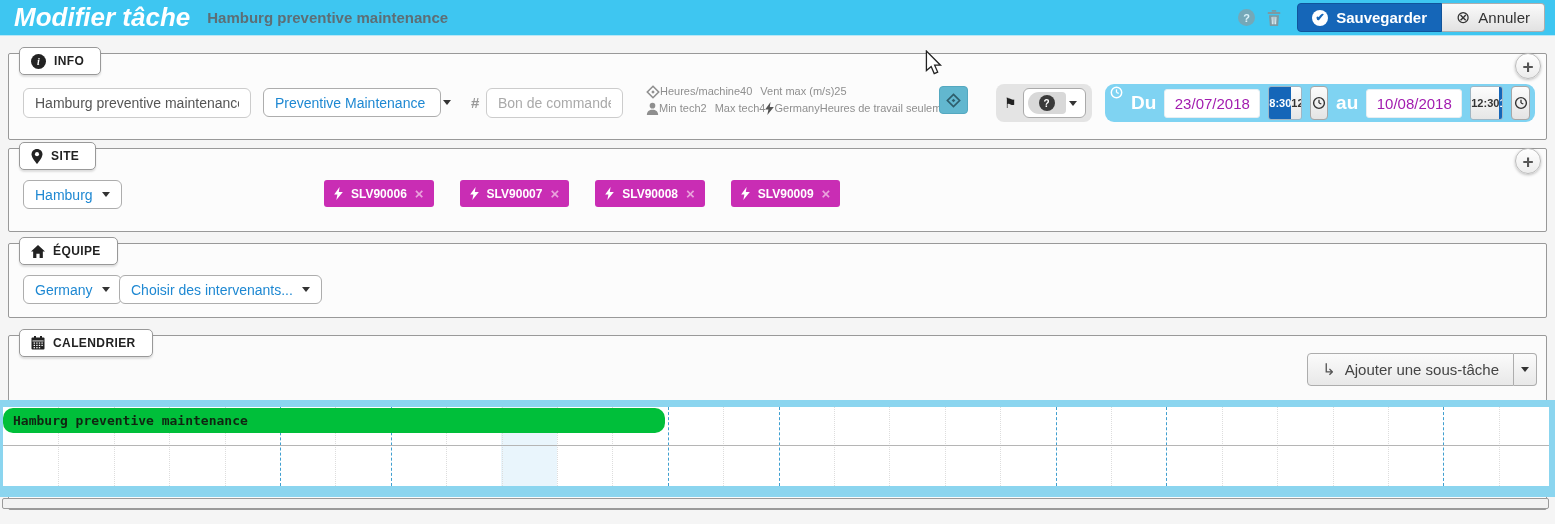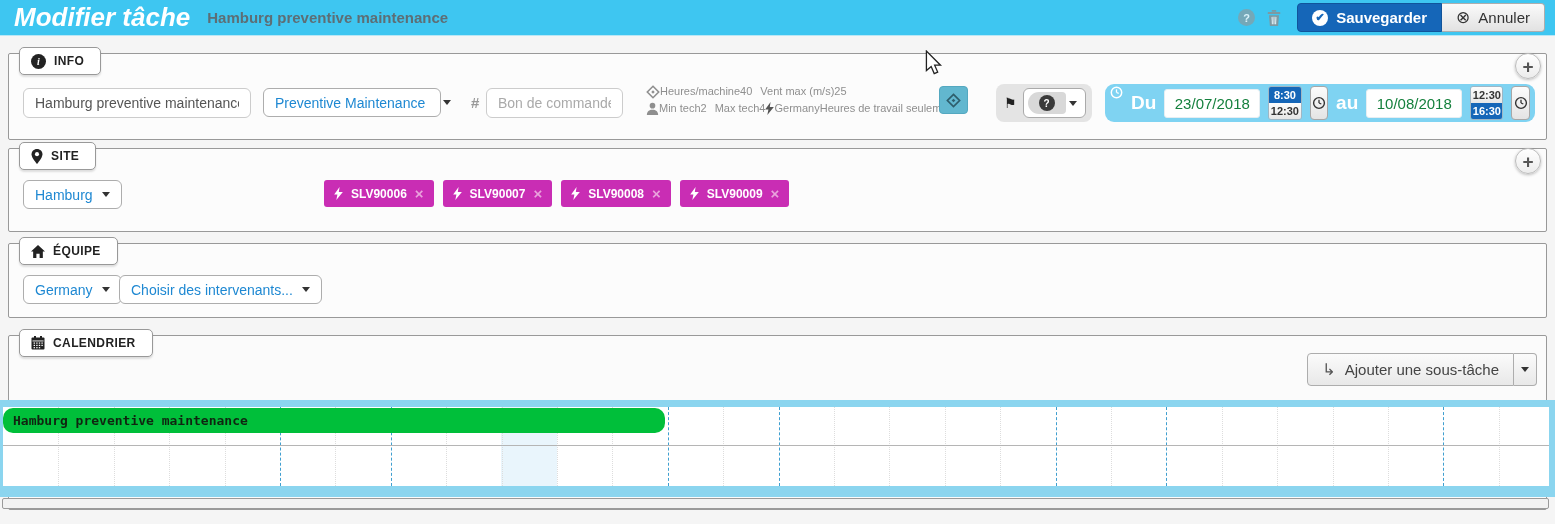--- a/index.html
+++ b/index.html
@@ -73,30 +73,30 @@
   .prio-btn { flex:1; height:30px; background:#fff; border:1px solid #aaa; border-radius:6px; display:flex; align-items:center;
     justify-content:space-between; padding:0 8px 0 4px; }
   .prio-pill { width:38px; height:22px; background:#d8d8d8; border-radius:11px 4px 4px 11px; display:flex; align-items:center; justify-content:center; }
   .prio-circ { width:16px; height:16px; border-radius:50%; background:#3a3a3a; color:#fff; font-size:10px; font-weight:bold;
     display:flex; align-items:center; justify-content:center; }
   
   .sched { position:absolute; left:1096px; top:30px; width:430px; height:38px; background:#7fd3f2; border-radius:9px;
     display:flex; align-items:center; padding:0 5px 0 26px; gap:8px; }
   .sched .lbl { color:#fff; font-size:19px; font-weight:bold; }
   .sched .clock-corner { position:absolute; left:5px; top:2px; }
-  .dateinput { width:96px; height:29px; background:#fff; border:1px solid #e6eef2; border-radius:3px; color:#15803d; font-size:15px;
+  .dateinput { width:96px; height:29px; background:#fff; border:1px solid #e6eef2; border-radius:3px; color:#a21caf; font-size:15px;
     text-align:center; font-family:"Liberation Sans",sans-serif; }
-  .times { display:flex; flex-direction:column; width:51px; height:34px; border:1px solid #9fb6c4; border-radius:3px; overflow:hidden; }
+  .times { display:flex; flex-direction:row; width:51px; height:34px; border:1px solid #9fb6c4; border-radius:3px; overflow:hidden; }
   .tcell { flex:1; font-size:11px; font-weight:bold; display:flex; align-items:center; justify-content:center; }
   .tcell.on  { background:#1566b8; color:#fff; }
   .tcell.off { background:linear-gradient(#fdfdfd,#e6e6e6); color:#333; }
   .clock-btn { width:28px; height:34px; background:linear-gradient(#fcfcfc,#e4e4e4); border:1px solid #a7a7a7; border-radius:4px;
     display:flex; align-items:center; justify-content:center; }
   
-  .tagrow { position:absolute; left:315px; top:31px; display:flex; gap:9px;border-radius:13px; }
+  .tagrow { position:absolute; left:315px; top:31px; display:flex; gap:26px;border-radius:13px; }
   .tag { display:inline-flex; align-items:center; gap:8px; height:27px; padding:0 10px; background:#c92db4;
     border-radius:3px; color:#fff; font-size:12px; font-weight:bold; }
   .tag .x { color:#e9a2dc; font-size:15px; font-weight:bold; line-height:1; }
   
   .addsub { position:absolute; right:9px; top:17px; height:33px; display:flex; }
   .addsub .main { display:flex; align-items:center; gap:9px; background:linear-gradient(#fbfbfb,#e8e8e8); border:1px solid #adadad;
     border-radius:4px 0 0 4px; padding:0 14px; font-size:15px; color:#444; }
   .addsub .arr { font-size:16px; color:#555; }
   .addsub .drop { width:23px; background:linear-gradient(#fbfbfb,#e8e8e8); border:1px solid #adadad; border-left:none;
     border-radius:0 4px 4px 0; display:flex; align-items:center; justify-content:center; }

